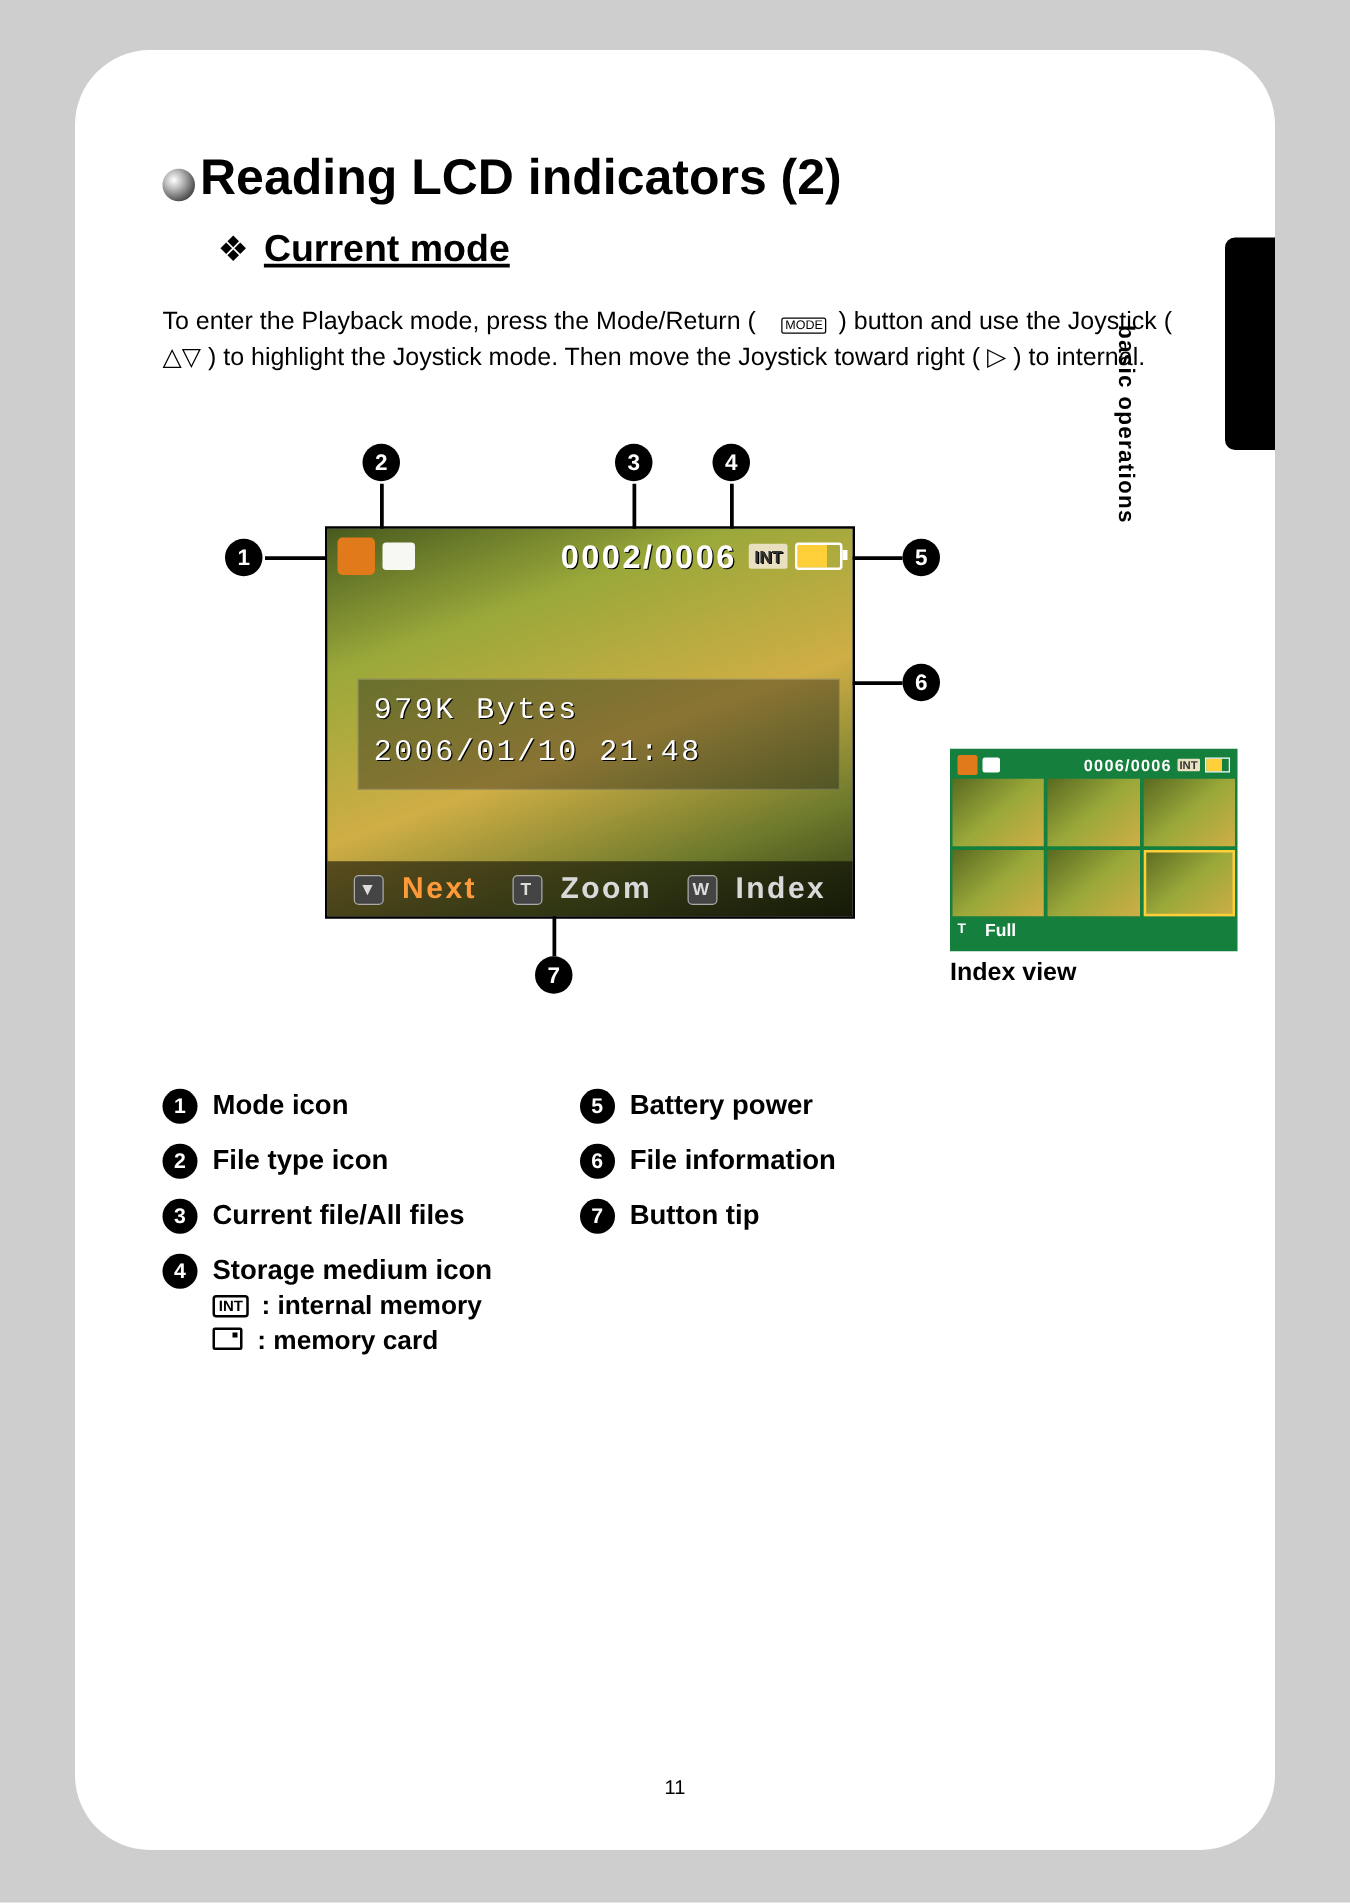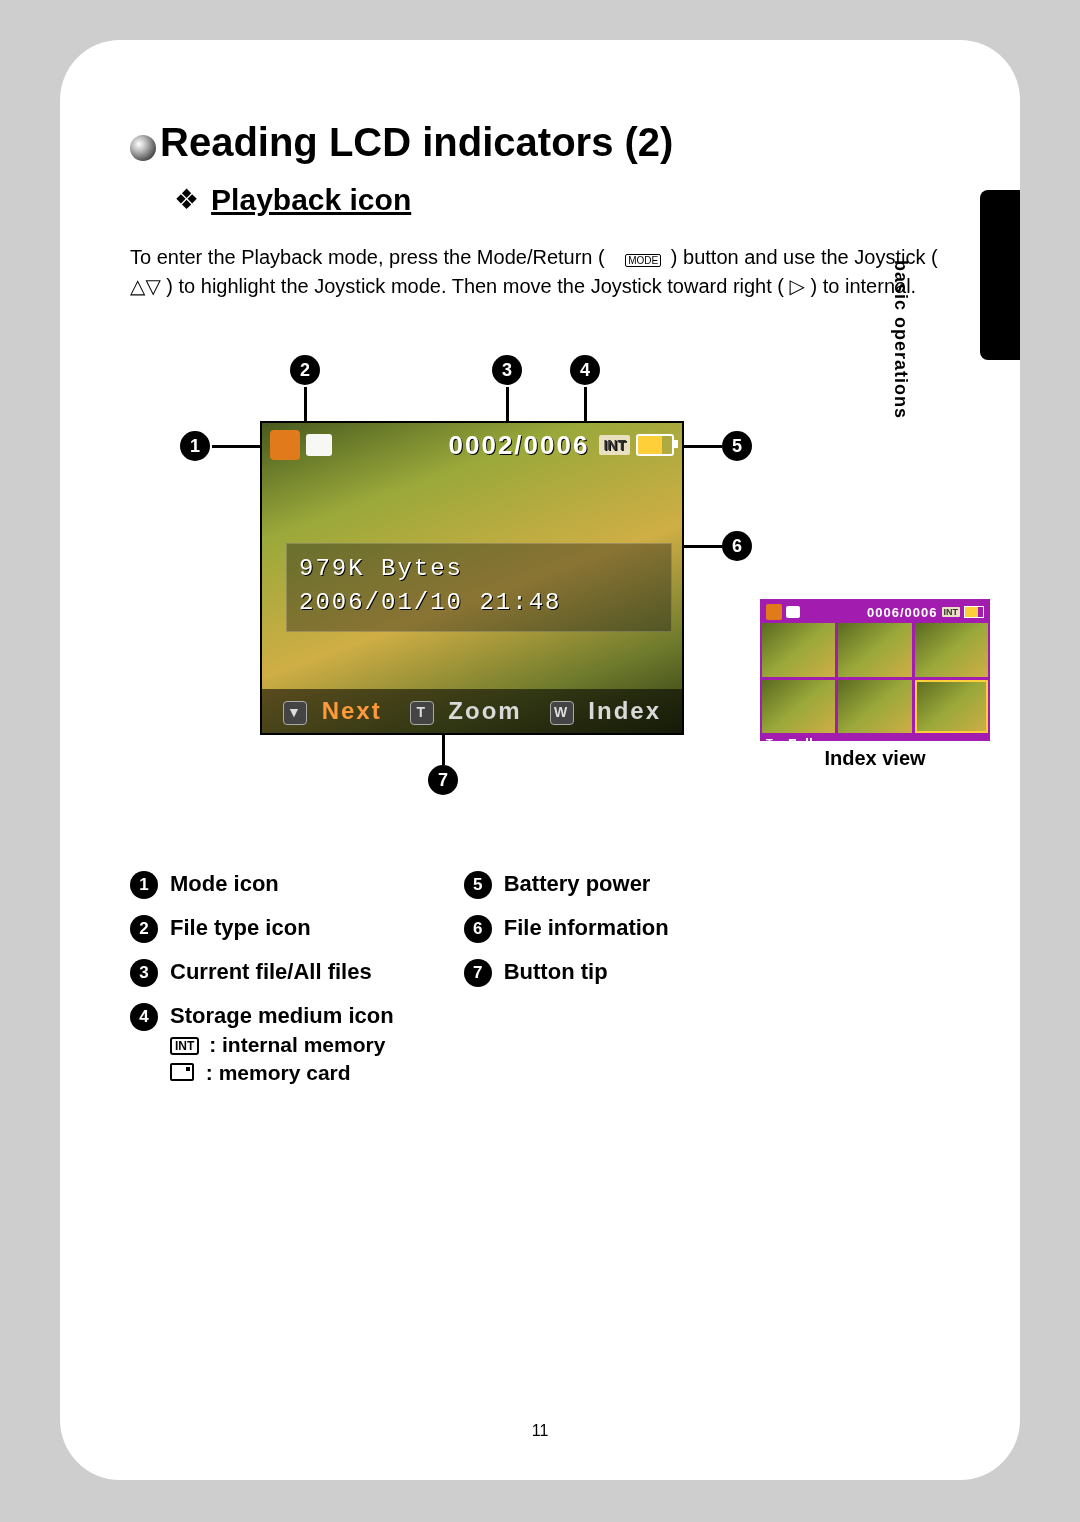--- a/index.html
+++ b/index.html
@@ -198,22 +198,22 @@
   .c6 { left: 592px; top: 170px;} .l6 {left:552px; top:184px; height:3px; width:40px;}
   .c7 { left: 298px; top: 404px;} .l7 {left:312px; top:372px; width:3px; height:32px;}
 
   .index-view {
     position: absolute;
     right: -40px;
     top: 238px;
     width: 230px;
   }
   .index-lcd {
-    width: 230px; height: 142px;
-    background:#a21caf;
+    width: 230px; height: 162px;
+    background:#15803d;
     box-sizing:border-box;
     padding:2px;
   }
   .index-top {
     height:22px; display:flex; align-items:center; padding:0 4px; gap:4px;
     color:#fff; font-size:13px; font-weight:bold;
   }
   .index-top .counter-s { flex:1; text-align:right; letter-spacing:1px;}
   .index-top .mode-s {width:16px;height:16px;background:#e07a1a;border-radius:2px;}
   .index-top .cam-s {width:14px;height:12px;background:#fff;border-radius:2px;}
@@ -225,21 +225,21 @@
   }
   .thumbs div {
     background: linear-gradient(140deg,#5a6a20,#9aa83a 50%,#cfae45);
   }
   .thumbs div.sel { outline:2px solid #ffcf3a; outline-offset:-2px;}
   .index-bottom {
     height:22px; display:flex; align-items:center; gap:6px;
     padding:0 4px; color:#fff; font-size:14px; font-weight:bold;
   }
   .index-caption {
-    text-align:center; font-weight:bold; font-size:20px; margin-top:6px;
+    font-weight:bold; font-size:20px; margin-top:6px;
   }
 
   .legend {
     display:flex; gap:70px; font-size:22px; font-weight:bold;
   }
   .legend-col { display:flex; flex-direction:column; gap:16px;}
   .legend-row { display:flex; align-items:flex-start; gap:12px;}
   .num {
     width:28px;height:28px;border-radius:50%;background:#000;color:#fff;
     display:flex;align-items:center;justify-content:center;font-size:17px;flex:none;
@@ -262,21 +262,21 @@
   <div class="side-tab"></div>
   <div class="side-label">basic operations</div>
 
   <div class="title-wrap">
     <span class="bullet-disc"></span>
     <h1 class="title">Reading LCD indicators (2)</h1>
   </div>
 
   <div class="sub-wrap">
     <span class="diamond">❖</span>
-    <h2 class="subtitle">Playback icon</h2>
+    <h2 class="subtitle">Current mode</h2>
   </div>
 
   <p class="intro">
     <span>To enter the Playback mode, press the Mode/Return (</span>
     <span class="mode-icon-inline">
       <span style="font-size:10px;border:1px solid #000;padding:0 2px;border-radius:2px;margin-left:11px;">MODE</span>
     </span>
     <span>) button and use the Joystick (</span>
     <span>△▽</span>
     <span>) to highlight the Joystick mode. Then move the Joystick toward right (</span>

